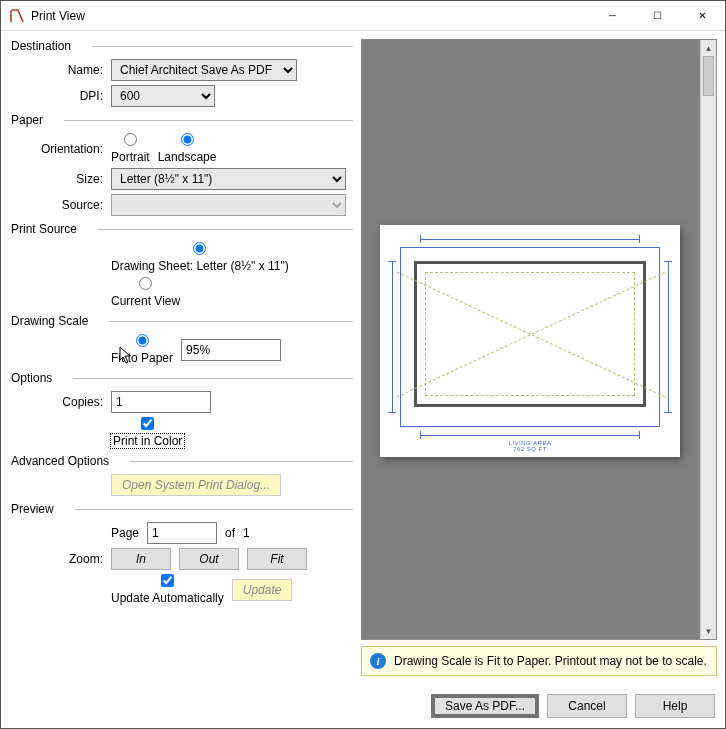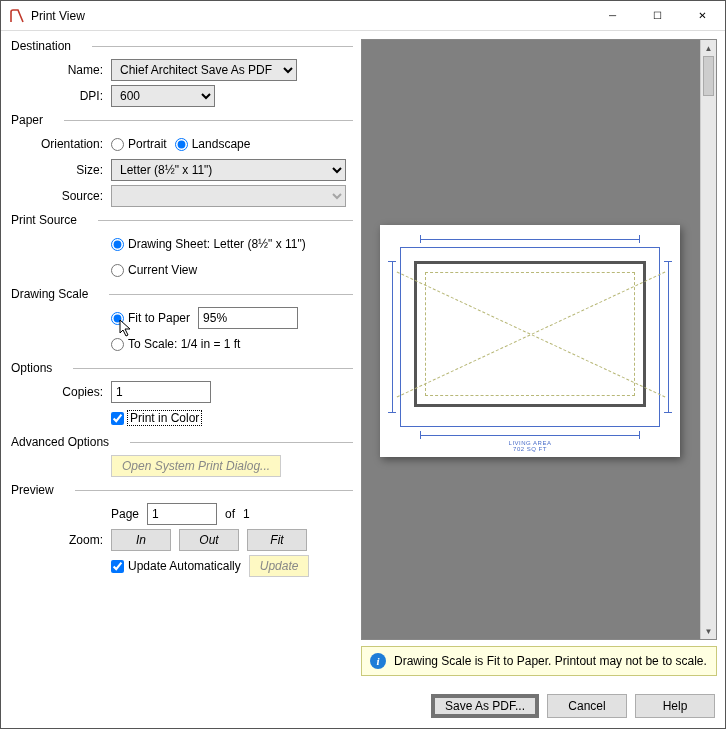--- a/index.html
+++ b/index.html
@@ -97,20 +97,21 @@
   select { background: #e8e8e8; }
   input[type=text] { background:#fff; }
   .combo-lg { width: 186px; }
   .combo-sm { width: 104px; }
   .combo-full { width: 235px; }
   .num-sm { width: 100px; }
   .spin { width: 60px; }
   .radio, .check {
     display: inline-flex; align-items:center; gap:4px;
     cursor: default;
+    flex-direction: column;
   }
   .radio input, .check input { margin:0; }
   button {
     font: inherit;
     height: 22px;
     padding: 0 10px;
     background:#e1e1e1;
     border:1px solid #adadad;
   }
   button.disabled {
@@ -343,29 +344,20 @@
             <div class="ctl-col">
               <label class="radio">
                 <input type="radio" name="dscale" checked="" style="">
                   <span>Fit to Paper</span>
               </label>
               <input type="text" class="num-sm" value="95%" style="">
             </div>
             <svg class="cursor" style="left:108px; top:12px;" viewBox="0 0 16 20">
               <path d="M1 1 L1 14 L4 11 L7 17 L9 16 L6 10 L11 10 Z" fill="#fff" stroke="#000" stroke-width="1"></path>
             </svg>
-          </div>
-          <div class="row">
-            <div class="label-col"></div>
-            <div class="ctl-col">
-              <label class="radio">
-                <input type="radio" name="dscale" style="">
-                  <span>To Scale: 1/4 in = 1 ft</span>
-              </label>
-            </div>
           </div>
         </div>
 
         <div class="group">
           <div class="group-header">
             <span class="group-title">Options</span>
             <span class="group-line"></span>
           </div>
           <div class="row">
             <div class="label-col">Copies:</div>

